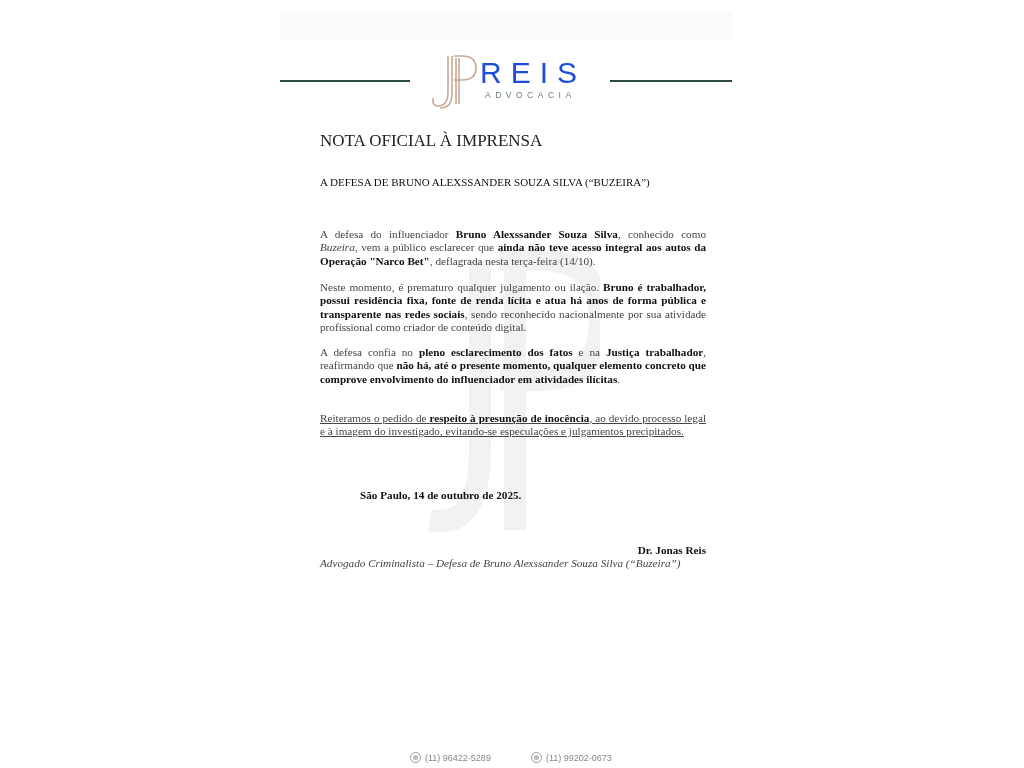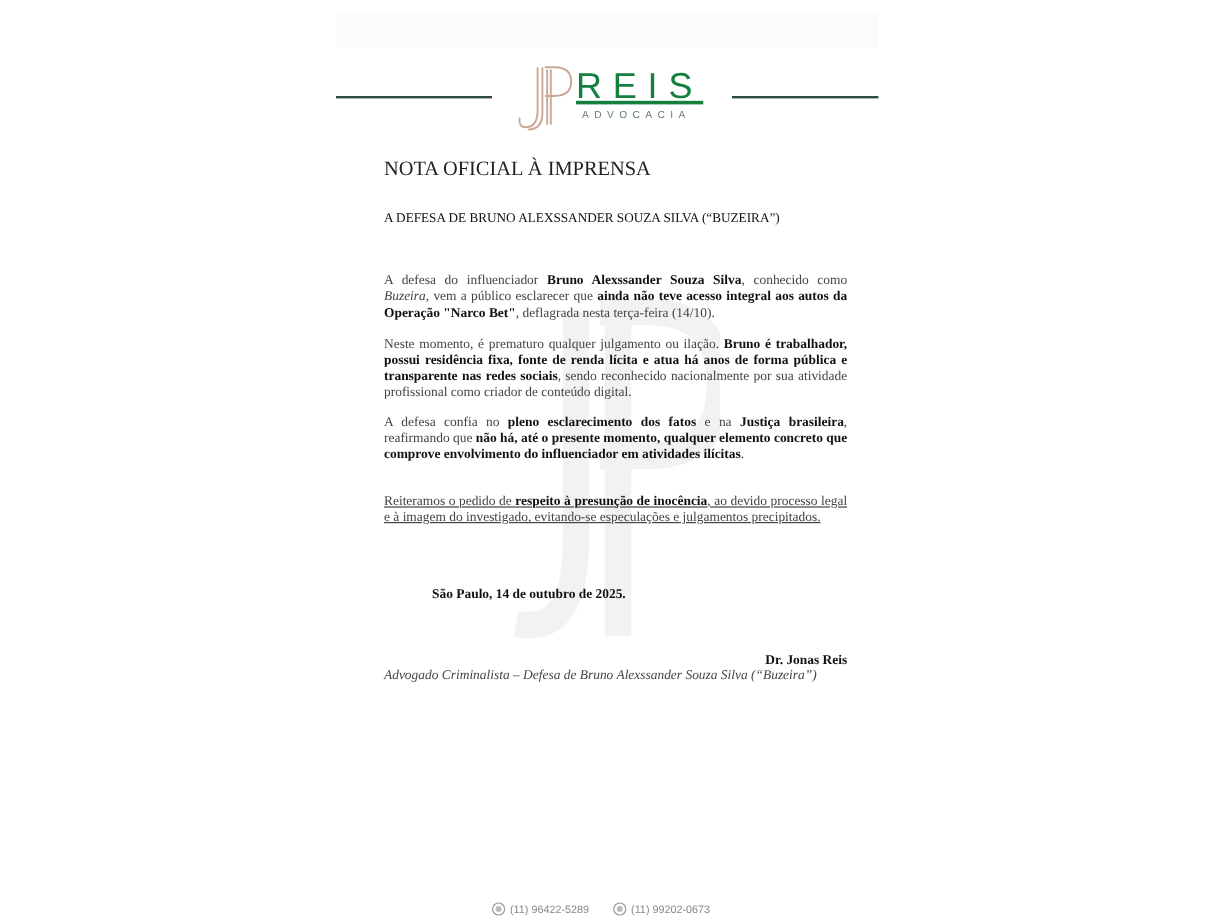--- a/index.html
+++ b/index.html
@@ -16,21 +16,21 @@
     .header-line {
       position: absolute; top: 80px; height: 2px; background: #2e4a45;
     }
     .logo {
       position: absolute; left: 430px; top: 52px; width: 170px; height: 58px;
     }
     .logo-mono { position: absolute; left: 0; top: 0; }
     .logo-word {
       position: absolute; left: 50px; top: 4px;
       font-family: "Liberation Sans", "DejaVu Sans", sans-serif;
-      font-size: 30px; letter-spacing: 9px; color: #15803d; font-weight: 400; text-decoration: underline;
+      font-size: 30px; letter-spacing: 9px; color: #1d4ed8; font-weight: 400;
     }
     .logo-sub {
       position: absolute; left: 55px; top: 38px;
       font-family: "Liberation Sans", "DejaVu Sans", sans-serif;
       font-size: 8.5px; letter-spacing: 4.5px; color: #6b7d78;
     }
     .watermark { position: absolute; left: 400px; top: 250px; opacity: 0.07; }
     .doc {
       position: absolute; left: 320px; top: 130px; width: 386px;
       font-size: 11.2px; color: #333; line-height: 13.4px;
@@ -39,21 +39,21 @@
     .title { position: absolute; top: 46px; left: 0; font-weight: normal; font-size: 11px; color: #111; }
     .para { position: absolute; left: 0; width: 386px; text-align: justify; color: #444; }
     .para b { color: #111; margin-top: 48px; }
     .p1 { top: 98px; } .p2 { top: 151px; } .p3 { top: 216px; } .p4 { top: 282px; text-decoration: underline; }
     .date { position: absolute; top: 359px; left: 0; font-weight: bold; color: #111; margin-left: 40px; }
     .sig-name { position: absolute; top: 414px; left: 0; width: 386px; text-align: right; font-weight: bold; color: #111; }
     .sig-role { position: absolute; top: 427px; left: 0; width: 386px; font-style: italic; color: #444; }
     .footer {
       position: absolute; top: 752px; left: 410px; width: 240px;
       font-family: "Liberation Sans", "DejaVu Sans", sans-serif; font-size: 9px; color: #888;
-      display: flex; gap: 20px;
+      display: flex; gap: 40px;
     }
     .phone { display: flex; align-items: center; gap: 4px; }
     .wa-icon {
       width: 9px; height: 9px; border: 1px solid #999; border-radius: 50%; display: inline-block; position: relative;
     }
     .wa-icon::after { content: ""; position: absolute; left: 2px; top: 2px; width: 5px; height: 5px; border-radius: 50%; background: #bbb; }
   </style>
 </head>
 <body>
 
@@ -84,21 +84,21 @@
     <path d="M115 20 L115 280"></path>
   </g>
 </svg>
 
 <div class="doc">
   <div class="nota">NOTA OFICIAL À IMPRENSA</div>
   <div class="title">A DEFESA DE BRUNO ALEXSSANDER SOUZA SILVA (“BUZEIRA”)</div>
 
   <div class="para p1"><span>A defesa do influenciador </span><b>Bruno Alexssander Souza Silva</b><span>, conhecido como </span><i>Buzeira</i><span>, vem a público esclarecer que </span><b>ainda não teve acesso integral aos autos da Operação "Narco Bet"</b><span>, deflagrada nesta terça-feira (14/10).</span></div>
   <div class="para p2"><span>Neste momento, é prematuro qualquer julgamento ou ilação. </span><b>Bruno é trabalhador, possui residência fixa, fonte de renda lícita e atua há anos de forma pública e transparente nas redes sociais</b><span>, sendo reconhecido nacionalmente por sua atividade profissional como criador de conteúdo digital.</span></div>
-  <div class="para p3"><span>A defesa confia no </span><b>pleno esclarecimento dos fatos</b><span> e na </span><b>Justiça brasileira</b><span>, reafirmando que </span><b>não há, até o presente momento, qualquer elemento concreto que comprove envolvimento do influenciador em atividades ilícitas</b><span>.</span></div>
+  <div class="para p3"><span>A defesa confia no </span><b>pleno esclarecimento dos fatos</b><span> e na </span><b>Justiça trabalhador</b><span>, reafirmando que </span><b>não há, até o presente momento, qualquer elemento concreto que comprove envolvimento do influenciador em atividades ilícitas</b><span>.</span></div>
   <div class="para p4"><span>Reiteramos o pedido de </span><b>respeito à presunção de inocência</b><span>, ao devido processo legal e à imagem do investigado, evitando-se especulações e julgamentos precipitados.</span></div>
 
   <div class="date">São Paulo, 14 de outubro de 2025.</div>
   <div class="sig-name">Dr. Jonas Reis</div>
   <div class="sig-role">Advogado Criminalista – Defesa de Bruno Alexssander Souza Silva (“Buzeira”)</div>
 </div>
 
 <div class="footer">
   <div class="phone">
     <span class="wa-icon"></span>

